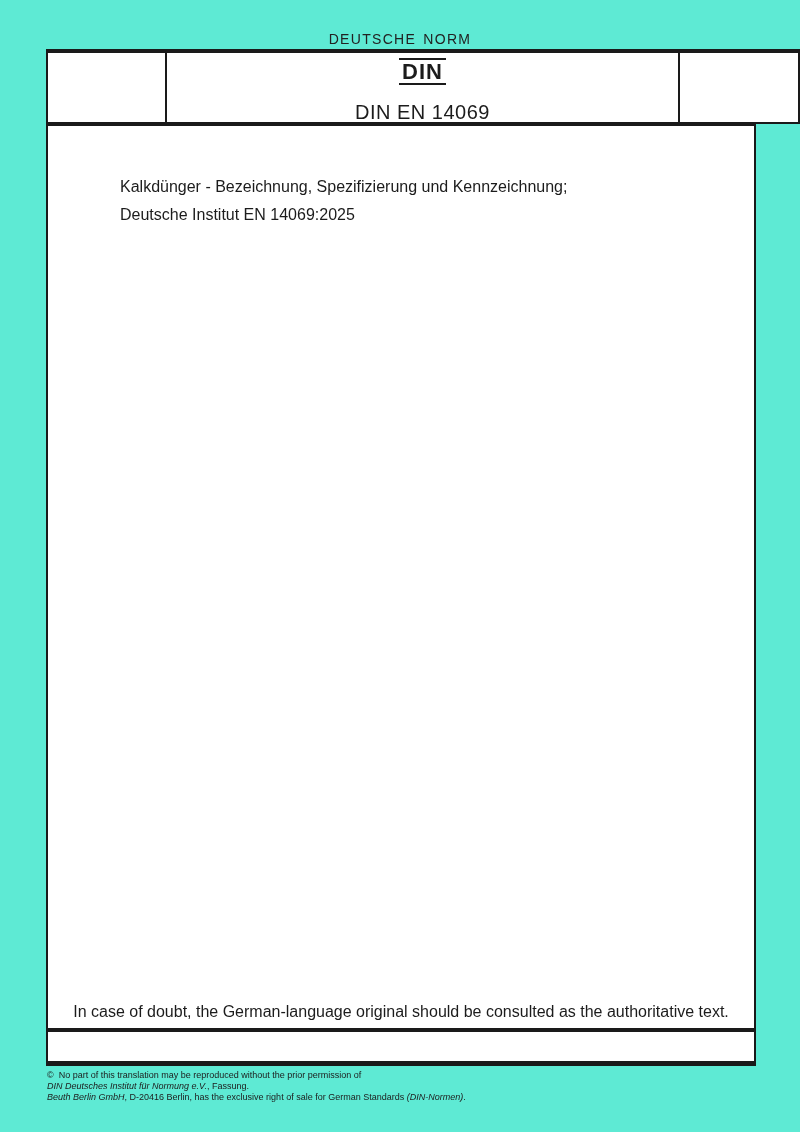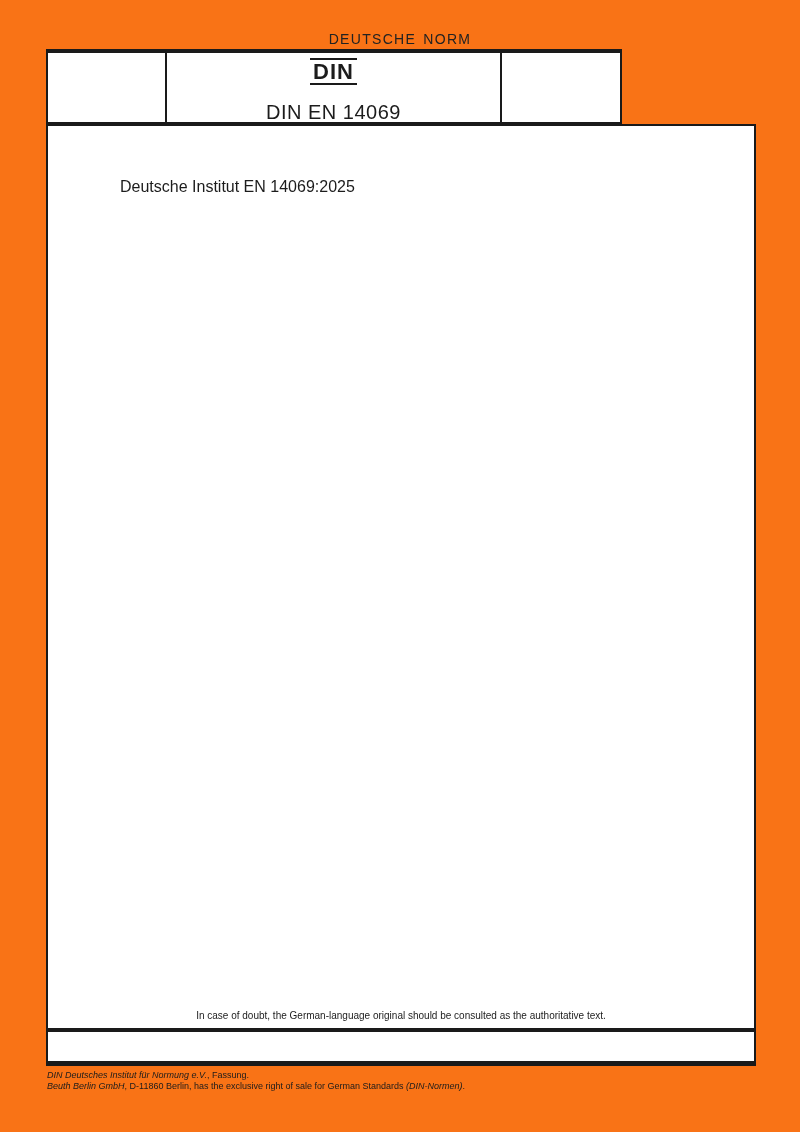--- a/index.html
+++ b/index.html
@@ -6,39 +6,39 @@
   html, body {
     width: 800px; height: 1132px;
     background: #ffffff;
     font-family: "Liberation Sans", "DejaVu Sans", sans-serif;
     color: #1c1c1c;
     overflow: hidden;
   }
   .page {
     position: relative;
     width: 800px; height: 1132px;
-    background: #f97316;
+    background: #5eead4;
   }
 
   
   .kicker {
     position: absolute;
     top: 31px; left: 0; right: 0;
     text-align: center;
     font-size: 14px;
     letter-spacing: 1.3px;
     word-spacing: 2px;
     color: #222222;
   }
 
   
   .masthead {
     position: absolute;
     left: 46px; top: 49px;
-    width: 576px; height: 75px;
+    width: 754px; height: 75px;
     border: 2px solid #1a1a1a;
     border-top-width: 4px;
     display: flex;
     background: #ffffff;
   }
   .masthead .cell-left {
     width: 119px;
     border-right: 2px solid #1a1a1a;
   }
   .masthead .cell-center {
@@ -82,21 +82,21 @@
     position: absolute;
     left: 72px; top: 47px;
     font-size: 16px;
     line-height: 28px;
     color: #1c1c1c;
   }
   .authoritative-note {
     position: absolute;
     left: 0; right: 0; bottom: 7px;
     text-align: center;
-    font-size: 10px;
+    font-size: 16px;
     color: #1c1c1c;
   }
 
   
   .footer-frame {
     position: absolute;
     left: 46px; top: 1030px;
     width: 710px; height: 36px;
     border: 2px solid #1a1a1a;
     border-bottom-width: 5px;
@@ -126,25 +126,27 @@
     <div class="cell-left"></div>
     <div class="cell-center">
       <span class="din-logo">DIN</span>
       <div class="designation">DIN EN 14069</div>
     </div>
     <div class="cell-right"></div>
   </div>
 
   <div class="content-frame">
     <div class="doc-title">
+      <div>Kalkdünger - Bezeichnung, Spezifizierung und Kennzeichnung;</div>
       <div>Deutsche Institut EN 14069:2025</div>
     </div>
     <div class="authoritative-note">In case of doubt, the German-language original should be consulted as the authoritative text.</div>
   </div>
 
   <div class="footer-frame"></div>
 
   <div class="copyright">
+    <div class="line">©  No part of this translation may be reproduced without the prior permission of</div>
     <div class="line"><span class="it">DIN Deutsches Institut für Normung e.V.</span><span>, Fassung.</span></div>
-    <div class="line"><span class="it">Beuth Berlin GmbH</span><span>, D-11860 Berlin, has the exclusive right of sale for German Standards </span><span class="it">(DIN-Normen)</span><span>.</span></div>
+    <div class="line"><span class="it">Beuth Berlin GmbH</span><span>, D-20416 Berlin, has the exclusive right of sale for German Standards </span><span class="it">(DIN-Normen)</span><span>.</span></div>
   </div>
 
 </div>
 
 </body></html>

